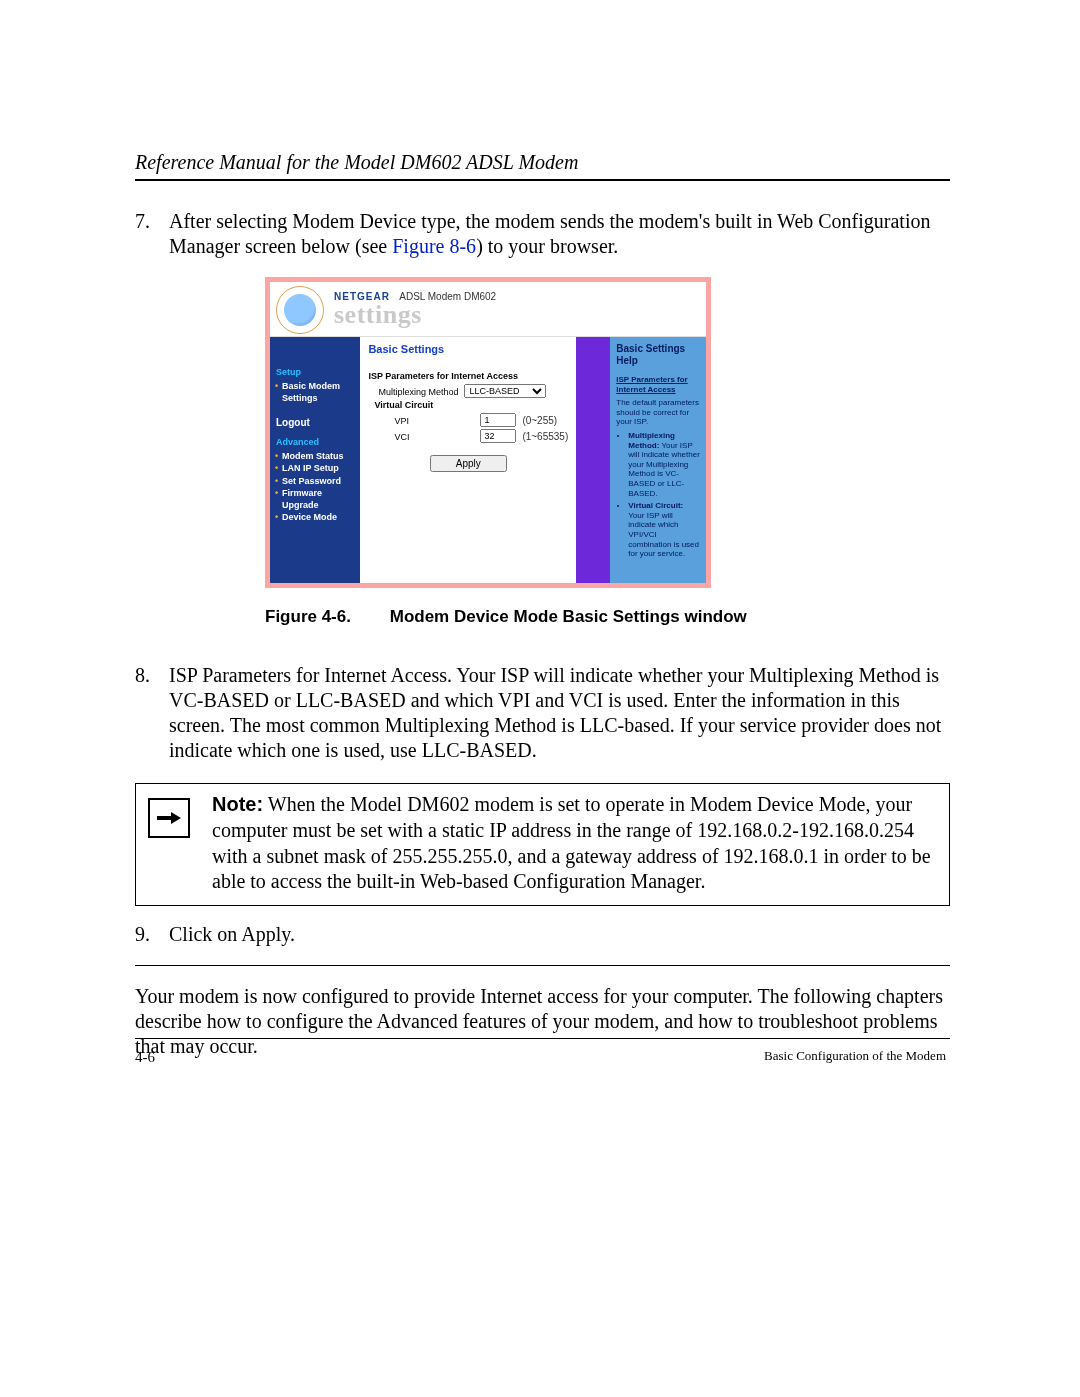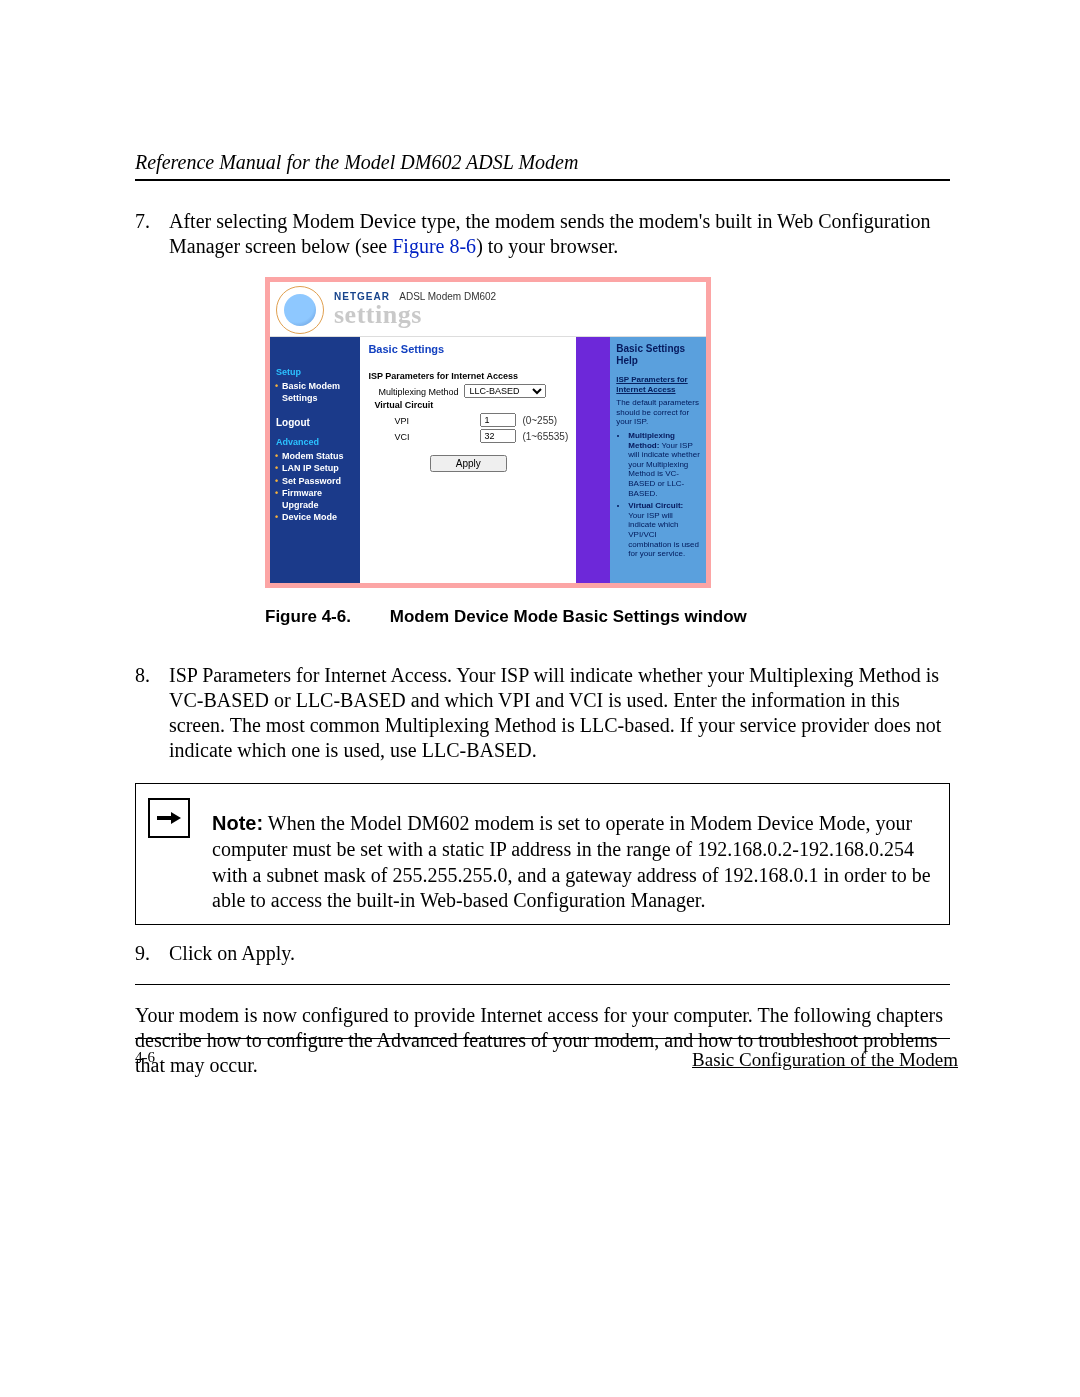--- a/index.html
+++ b/index.html
@@ -157,21 +157,21 @@
     gap: 22px;
   }
   .note-icon {
     width: 38px; height: 36px;
     border: 2.5px solid #000;
     display:flex; align-items:center; justify-content:center;
     flex: 0 0 auto;
     margin-top:6px;
   }
   .note-icon svg { width: 24px; height: 14px; }
-  .note-text { flex:1; font-size:20px; line-height:1.28;margin-top:19px;}
+  .note-text { flex:1; font-size:20px; line-height:1.28;}
   .note-text b{ font-family: Arial, Helvetica, sans-serif; font-weight:bold;}
 
   h2.section {
     font-family: Arial, Helvetica, sans-serif;
     font-weight: bold;
     font-size: 28px;
     margin: 34px 0 0 0;
   }
   p.body { margin: 18px 0 0 0; }
 
@@ -181,23 +181,22 @@
     top: 1038px;
     border-top:1.5px solid #000;
   }
   .footer-left {
     position:absolute;
     left:135px; top: 1048px;
     font-size:15px;
   }
   .footer-right {
     position:absolute;
-    right:122px; top:1048px;
-    font-size:19px;
-    text-decoration:underline;
+    right:134px; top:1048px;
+    font-size:13px;
   }
 </style>
 </head>
 <body>
 
 <div class="page">
 
   <div class="manual-header">Reference Manual for the Model DM602 ADSL Modem</div>
   <hr class="hr">
 

